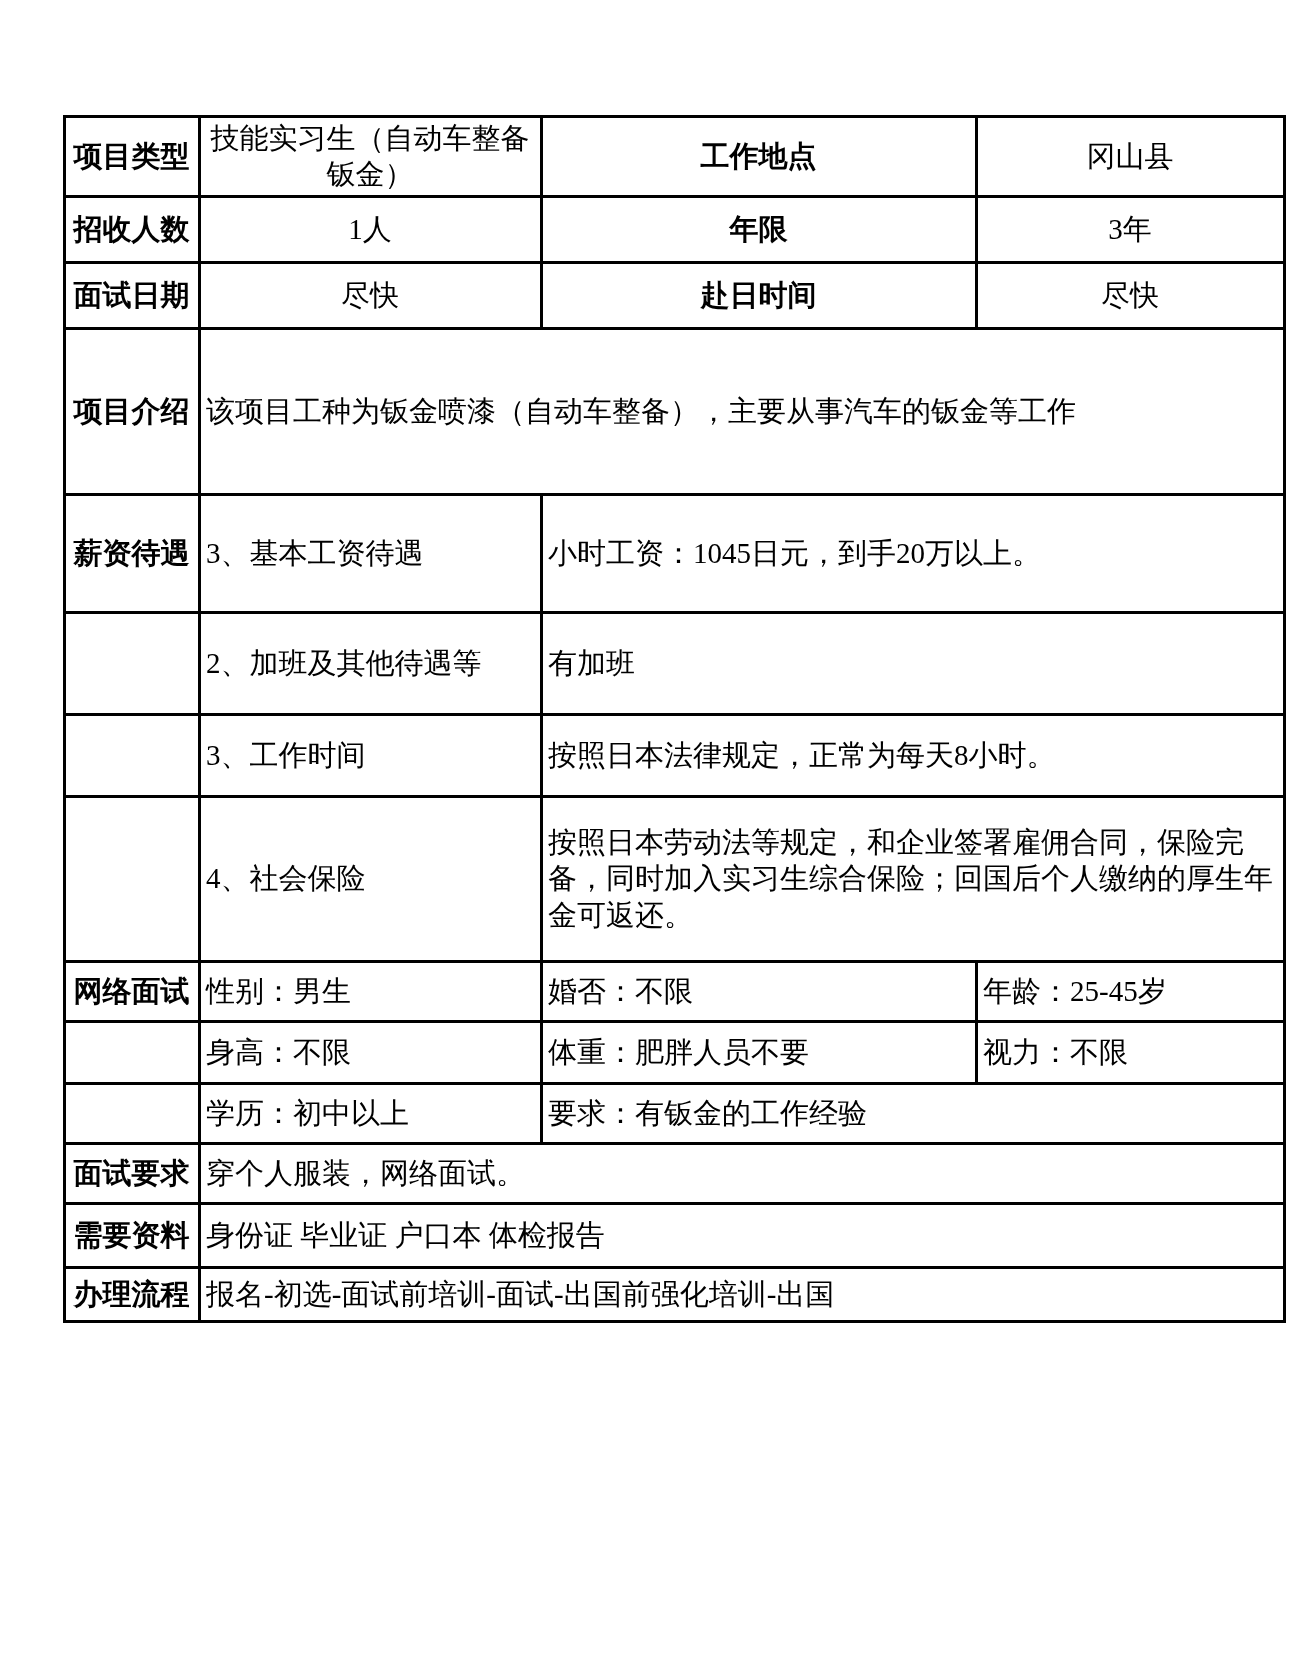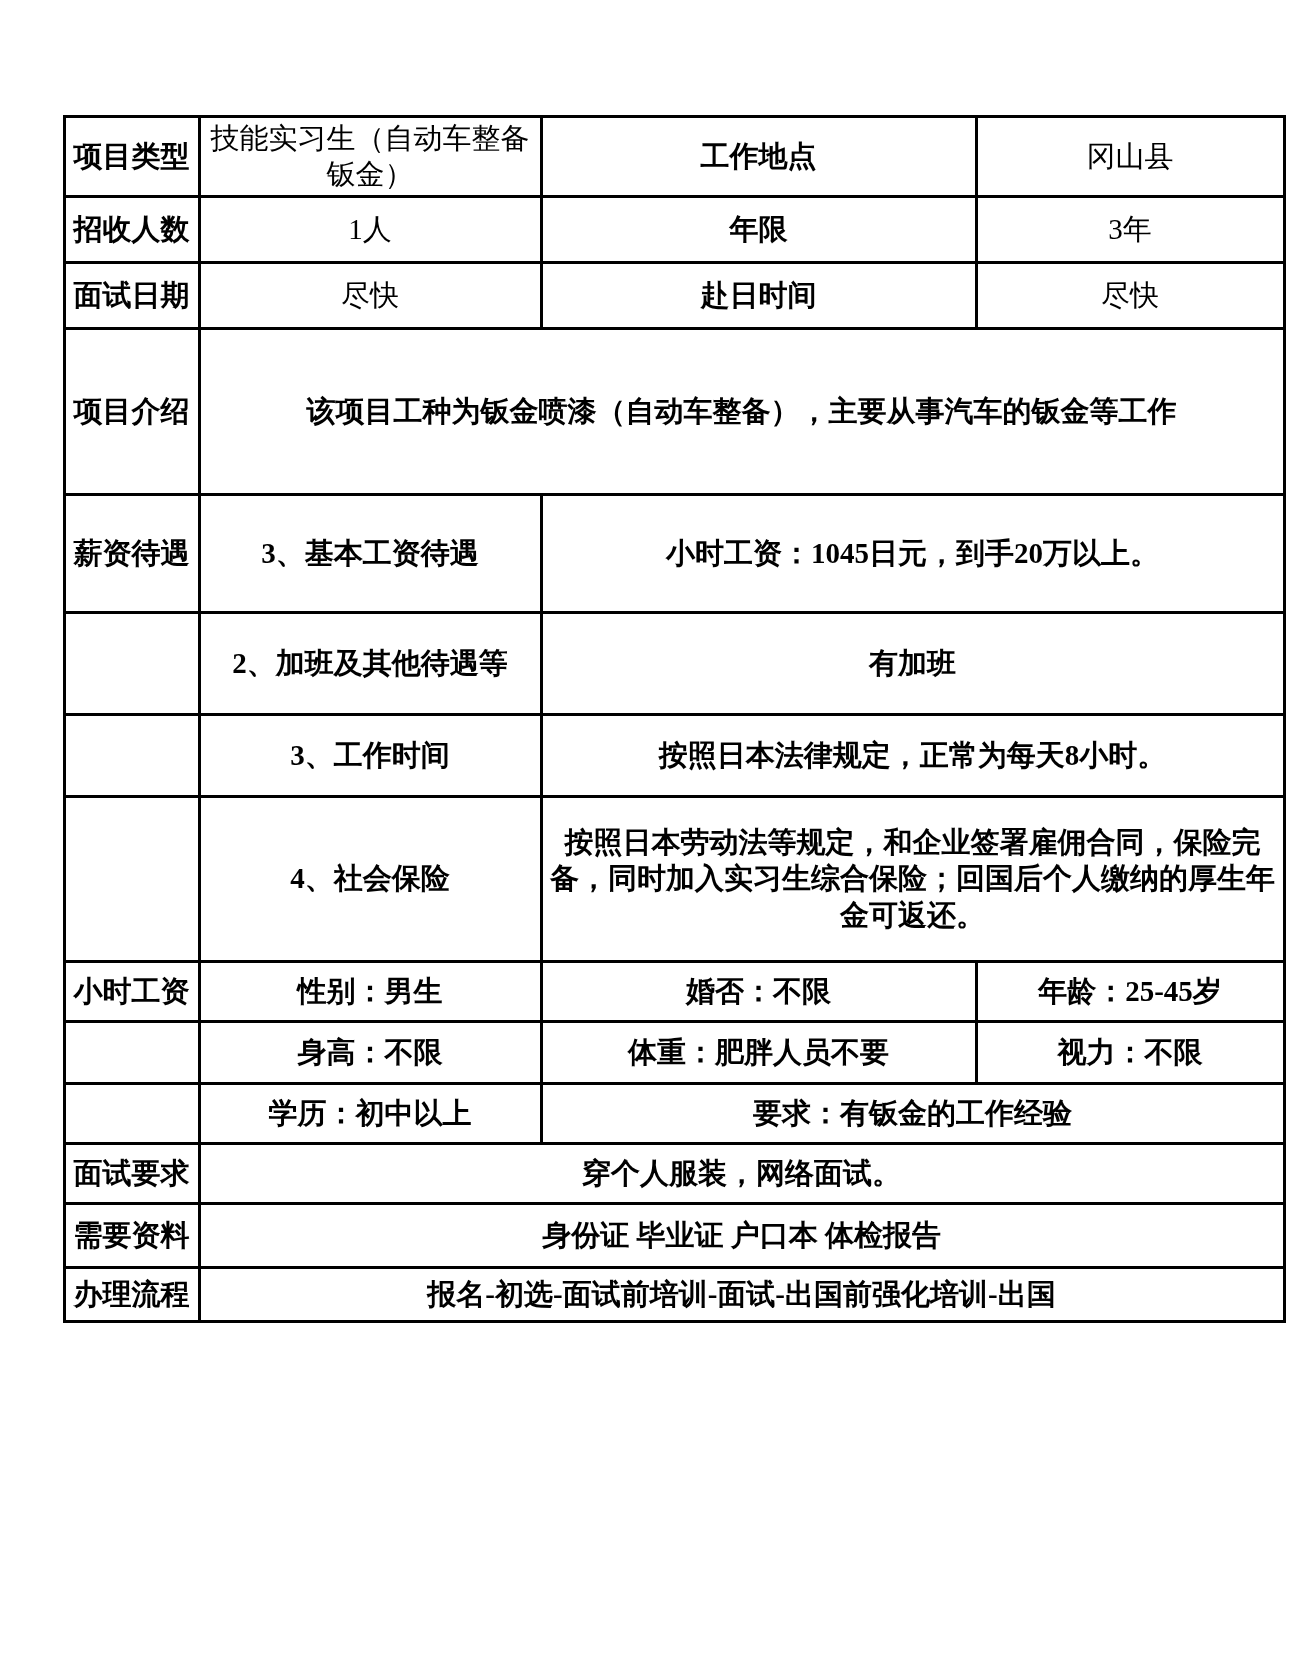--- a/index.html
+++ b/index.html
@@ -40,23 +40,22 @@
     font-weight: bold;
     text-align: center;
     padding: 2px 1px;
     font-size: 30px;
   }
   td.ctr {
     text-align: center;
     padding: 2px 2px;
   }
   td.lft {
-    text-align: center;
+    text-align: left;
     padding-right: 16px;
-    font-weight: bold;
   }
   td.loose {
     line-height: 1.55;
   }
 </style>
 </head>
 <body>
 
 <div class="page">
   <div class="sheet">
@@ -113,21 +112,21 @@
         <td class="lft" colspan="2">按照日本法律规定，正常为每天8小时。</td>
       </tr>
 
       <tr style="height:165px">
         <td class="lbl"></td>
         <td class="lft">4、社会保险</td>
         <td class="lft loose" colspan="2">按照日本劳动法等规定，和企业签署雇佣合同，保险完备，同时加入实习生综合保险；回国后个人缴纳的厚生年金可返还。</td>
       </tr>
 
       <tr style="height:60px">
-        <td class="lbl">小时工资</td>
+        <td class="lbl">网络面试</td>
         <td class="lft">性别：男生</td>
         <td class="lft">婚否：不限</td>
         <td class="lft">年龄：25-45岁</td>
       </tr>
 
       <tr style="height:62px">
         <td class="lbl"></td>
         <td class="lft">身高：不限</td>
         <td class="lft">体重：肥胖人员不要</td>
         <td class="lft">视力：不限</td>

